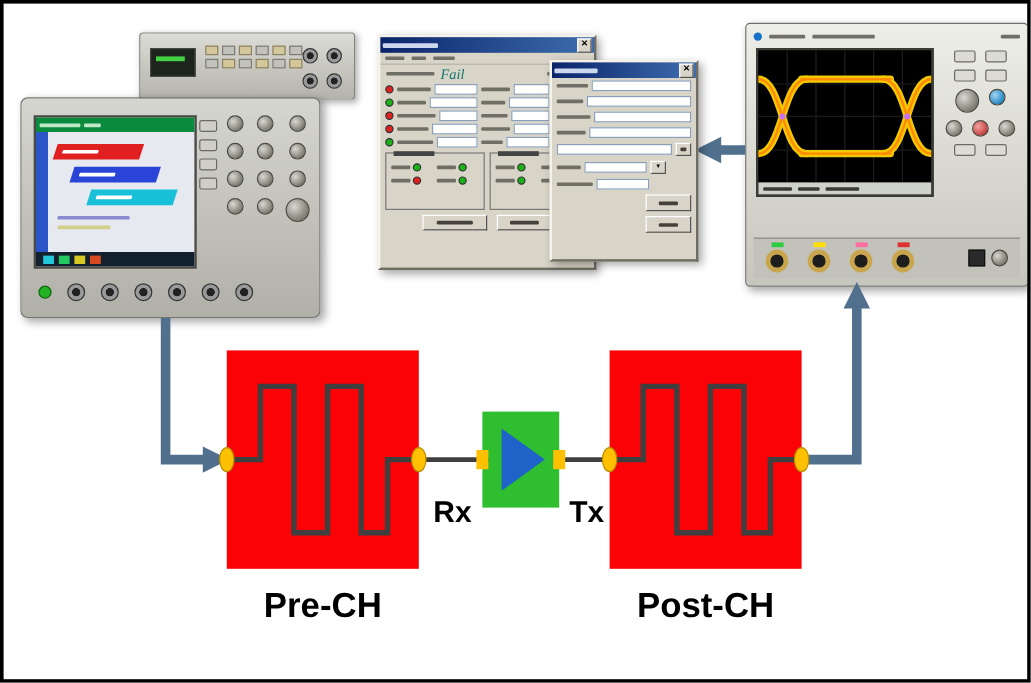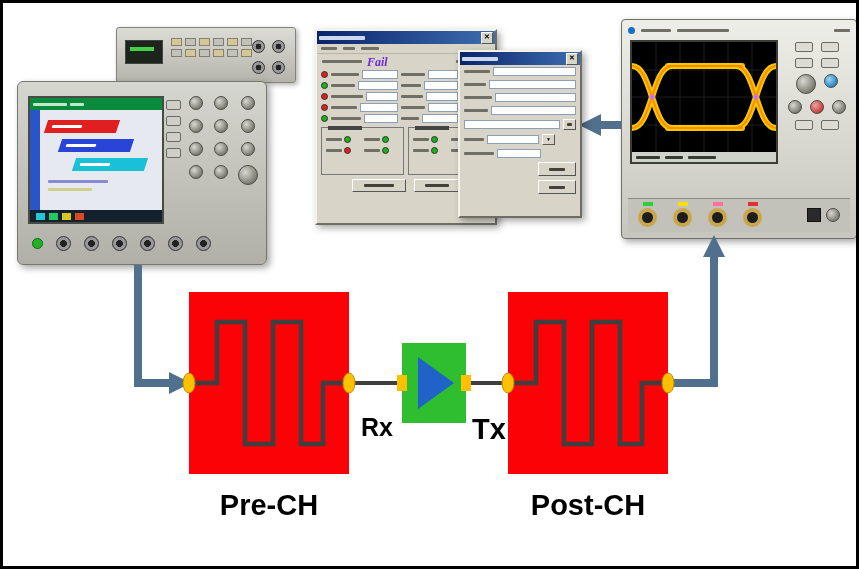--- a/index.html
+++ b/index.html
@@ -17,21 +17,21 @@
   
   .win{position:absolute;background:#d8d4c8;border:2px solid;border-color:#f4f2ea #6f6c62 #6f6c62 #f4f2ea;box-shadow:3px 3px 7px rgba(0,0,0,.35);font-size:6px;}
   .win-a{left:312px;top:26px;width:178px;height:192px;z-index:5;}
   .win-b{left:455px;top:47px;width:120px;height:164px;z-index:6;}
   .tbar{height:13px;background:linear-gradient(90deg,#0a246a,#3e6db0);display:flex;align-items:center;gap:2px;padding:0 2px;}
   .ttext{width:46px;height:4px;background:#cdd8ee;border-radius:1px;}
   .sp{flex:1;}
   .xbtn{width:10px;height:10px;background:#d8d4c8;border:1px solid;border-color:#fff #555 #555 #fff;font-size:7px;line-height:8px;text-align:center;color:#000;font-weight:700;cursor:default;}
   .menurow{height:9px;display:flex;gap:6px;align-items:center;padding:0 4px;border-bottom:1px solid #b8b4a8;}
   .statusrow{height:15px;display:flex;align-items:center;gap:5px;padding:0 5px;}
-  .fail{font-style:italic;font-weight:700;color:#6d28d9;font-size:12px;font-family:"Liberation Serif",serif;line-height:1;}
+  .fail{font-style:italic;font-weight:400;color:#0f766e;font-size:12px;font-family:"Liberation Serif",serif;line-height:1;}
   .wa-row{display:flex;align-items:center;gap:3px;height:11px;padding:0 4px;}
   .groups{display:flex;gap:4px;padding:3px 4px 0;}
   .gbox{border:1px solid #777;position:relative;height:48px;flex:1;padding:8px 4px 2px;display:grid;grid-template-columns:1fr 1fr;gap:4px 3px;align-content:start;box-sizing:border-box;}
   .gt{position:absolute;top:-2px;left:6px;width:34px;height:4px;background:#444;}
   .gcell{display:flex;gap:2px;align-items:center;}
   .wa-bottom{display:flex;justify-content:center;gap:8px;padding:4px 6px 0;align-items:center;}
   .wb-row{display:flex;align-items:center;gap:3px;padding:2px 4px;}
   .ddbtn{width:11px;height:9px;font-size:5px;line-height:7px;}
 
   
@@ -81,21 +81,21 @@
   
   .chan{position:absolute;width:160px;height:182px;background:#fb0207;z-index:2;}
   .chan svg{display:block;width:100%;height:100%;}
   .prech{left:186px;top:289px;}
   .postch{left:505px;top:289px;}
   .redriver{position:absolute;left:399px;top:340px;width:64px;height:80px;background:#2fbe2f;z-index:2;}
   .overlay{position:absolute;left:0;top:0;width:859px;height:569px;z-index:3;pointer-events:none;}
   .big-label{position:absolute;font-weight:700;color:#000;text-align:center;z-index:4;letter-spacing:0px;}
   .lbl-redriver{left:346px;top:290px;width:172px;font-size:29px;}
   .lbl-rx{left:352px;top:410px;width:44px;font-size:25px;}
-  .lbl-tx{left:464px;top:410px;width:44px;font-size:29px;}
+  .lbl-tx{left:464px;top:410px;width:44px;font-size:25px;}
   .lbl-prech{left:186px;top:486px;width:160px;font-size:29px;}
   .lbl-postch{left:505px;top:486px;width:160px;font-size:29px;}
 </style>
 </head>
 <body>
 
 <div class="frame">
 
   <div class="abs pulsegen">
     <div class="pg-screen">

